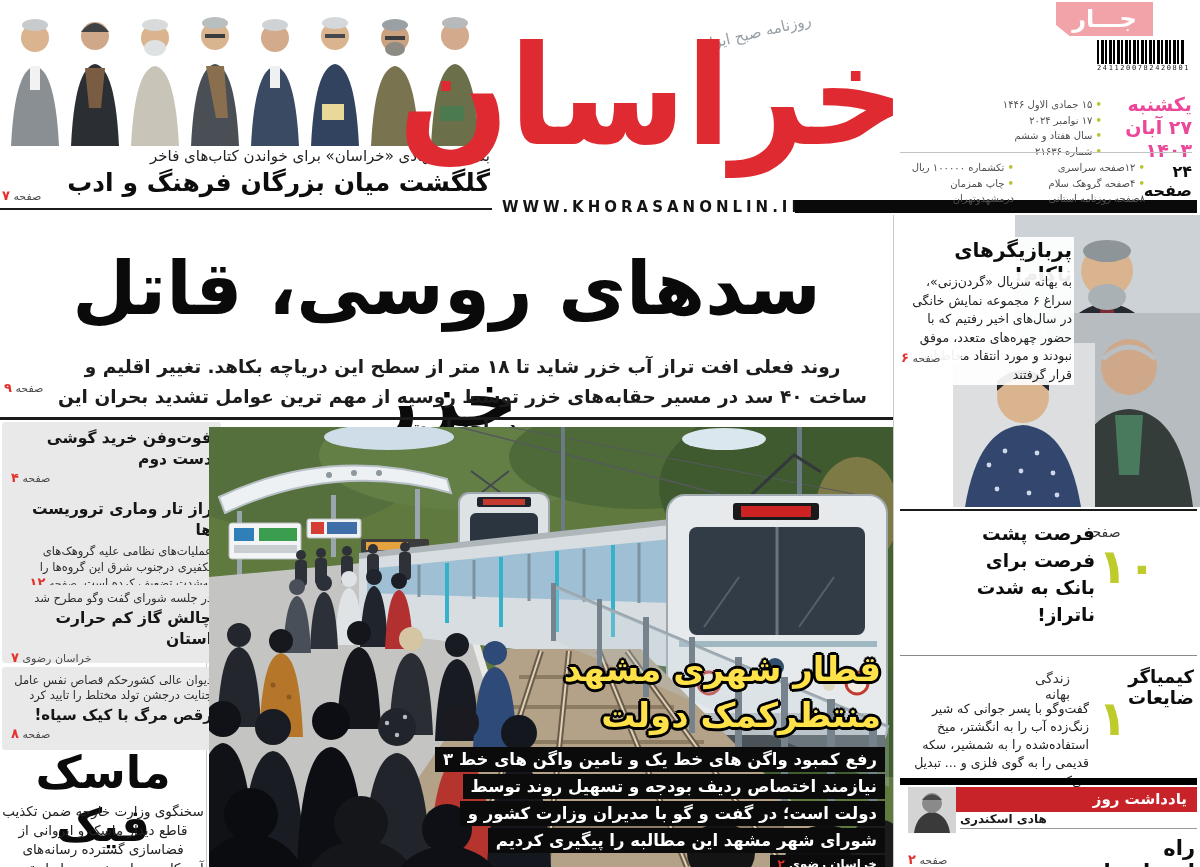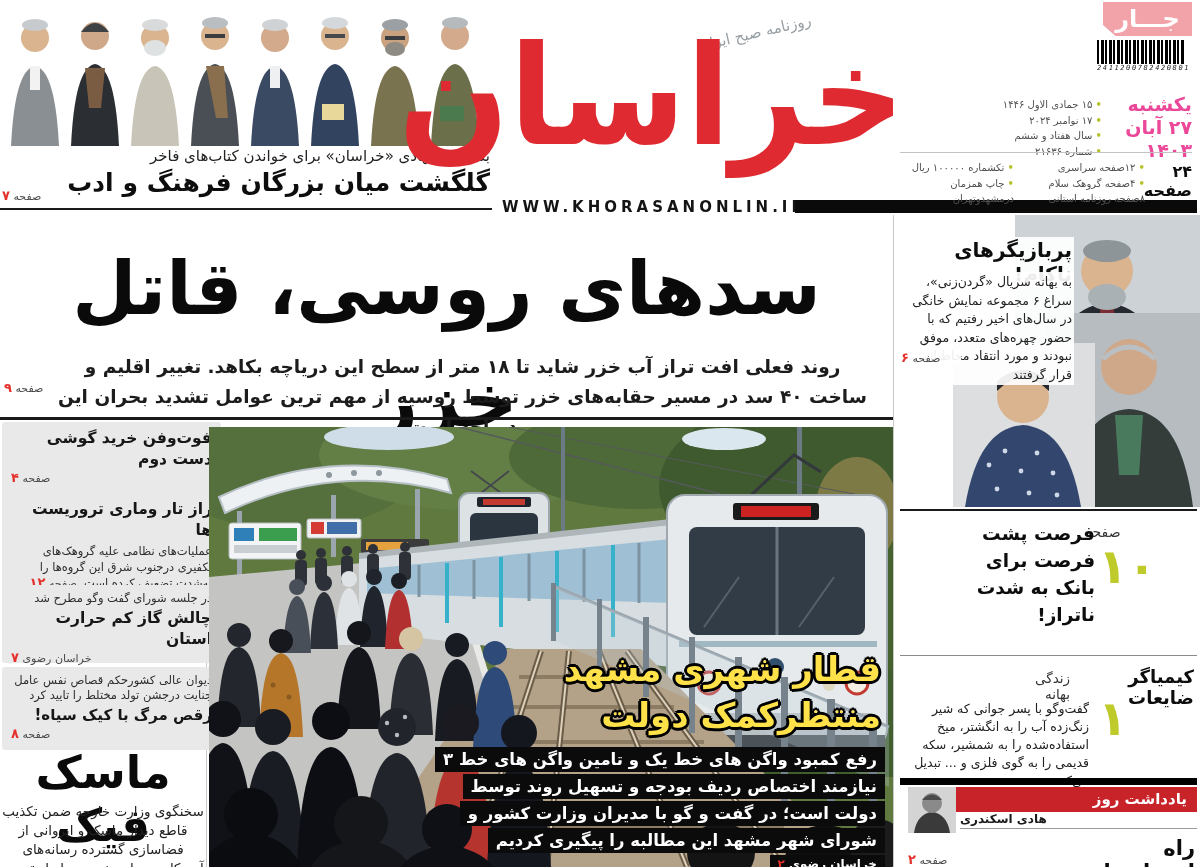--- a/index.html
+++ b/index.html
@@ -23,21 +23,21 @@
   .bullet{color:#b9c22e;font-weight:bold;}
   .strip-line{display:inline-block;background:#0b0b0b;color:#fff;font-weight:bold;
               font-size:16.5px;line-height:23px;padding:1px 8px;margin-top:2px;direction:rtl;}
   .yellow-hl{color:#ffe24a;font-weight:bold;font-size:34px;direction:rtl;
      text-shadow:-2px -2px 0 #000,2px -2px 0 #000,-2px 2px 0 #000,2px 2px 0 #000,
                  0 3px 0 #000,3px 0 0 #000,-3px 0 0 #000,0 -3px 0 #000;}
   .info-item{font-size:10px;line-height:15.5px;color:#4f4f4f;direction:rtl;text-align:right;white-space:nowrap;}
   .badge{background:#f2a3aa;color:#fff;font-weight:bold;font-size:24px;text-align:center;
          line-height:34px;clip-path:polygon(0 0,100% 0,100% 100%,14% 100%,0 68%);direction:rtl;}
   .barcode-bars{height:24px;background:repeating-linear-gradient(90deg,#000 0 2px,#fff 2px 4px,#000 4px 7px,#fff 7px 8px);}
-  .barcode-digits{font-size:7px;letter-spacing:1.6px;text-align:left;color:#222;font-family:"DejaVu Sans Mono",monospace;font-style:italic;}
+  .barcode-digits{font-size:7px;letter-spacing:1.6px;text-align:left;color:#222;font-family:"DejaVu Sans Mono",monospace;}
 </style>
 </head>
 <body>
 
 <div class="page">
 
   <svg class="abs" style="left:8px;top:8px" width="484" height="138" viewBox="0 0 484 138">
     <rect width="484" height="138" fill="#ffffff"></rect>
 
     <g transform="translate(0,0)">
@@ -107,21 +107,21 @@
   </div>
   <div class="abs hline" style="left:0;top:208px;width:492px;height:2px"></div>
 
   <div class="abs rtl" style="left:690px;top:24px;width:130px;font-size:15px;color:#98a0a5;
        transform:rotate(-13deg);text-align:center">روزنامه صبح ایران</div>
   <div class="abs rtl b" style="left:495px;top:4px;width:410px;height:185px;font-size:130px;line-height:185px;
        color:#de2a30;text-align:center;transform:scaleY(1.06)">خراسان</div>
   <div class="abs b" style="left:502px;top:198px;width:292px;font-size:15px;letter-spacing:4px;color:#141414">WWW.KHORASANONLIN.IR</div>
   <div class="abs" style="left:795px;top:200px;width:402px;height:13px;background:#0a0a0a"></div>
 
-  <div class="abs badge" style="left:1103px;top:2px;width:89px;height:34px">جـــار</div>
+  <div class="abs badge" style="left:1056px;top:2px;width:97px;height:34px">جـــار</div>
   <div class="abs" style="left:1097px;top:40px;width:88px">
     <div class="barcode-bars"></div>
     <div class="barcode-digits">2411200782420801</div>
   </div>
 
   <div class="abs rtl b" style="left:1100px;top:93px;width:92px;font-size:19px;line-height:23px;color:#ec4899">
     <div>یکشنبه</div>
     <div>۲۷ آبان</div>
     <div>۱۴۰۳</div>
   </div>

